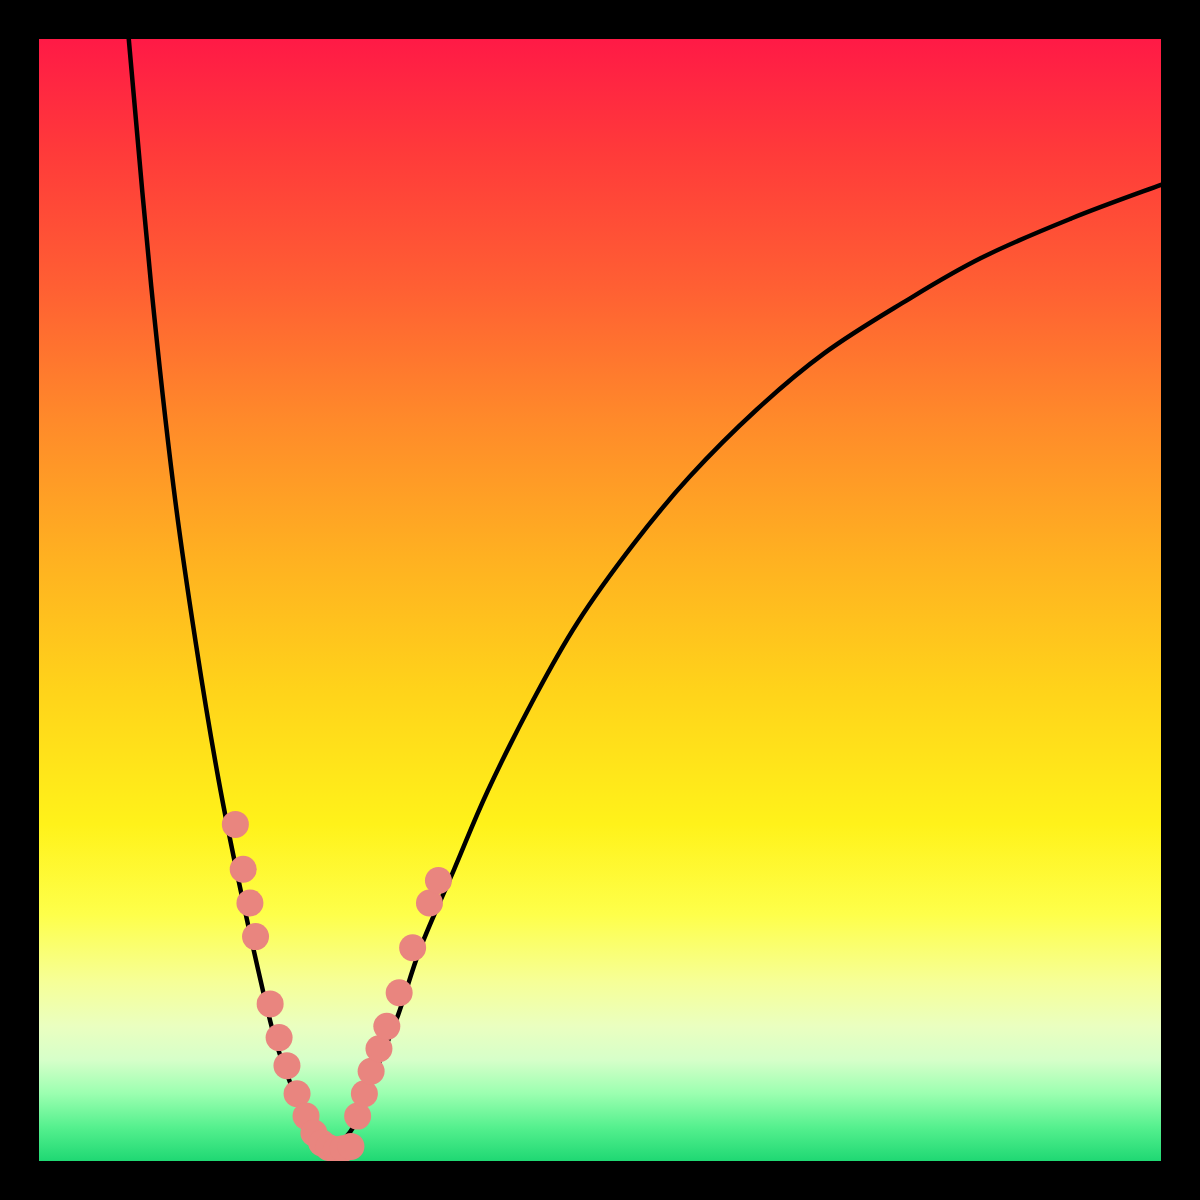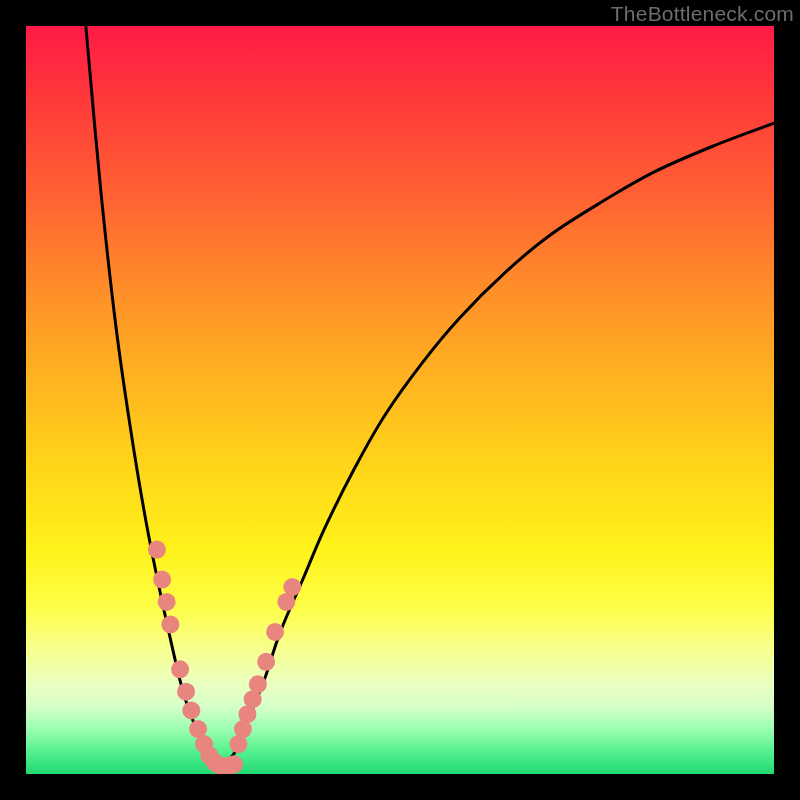--- a/index.html
+++ b/index.html
@@ -95,14 +95,13 @@
           <circle cx="221.41" cy="688.16" r="9" fill="#e9857f"></circle>
           <circle cx="226.64" cy="673.20" r="9" fill="#e9857f"></circle>
           <circle cx="231.88" cy="658.24" r="9" fill="#e9857f"></circle>
           <circle cx="240.11" cy="635.80" r="9" fill="#e9857f"></circle>
           <circle cx="249.08" cy="605.88" r="9" fill="#e9857f"></circle>
           <circle cx="260.30" cy="575.96" r="9" fill="#e9857f"></circle>
           <circle cx="266.29" cy="561.00" r="9" fill="#e9857f"></circle>
         </g>
     </svg>
   </div>
-  <div class="watermark">TheBottleneck.com</div>
 </div>
 
 </body></html>

